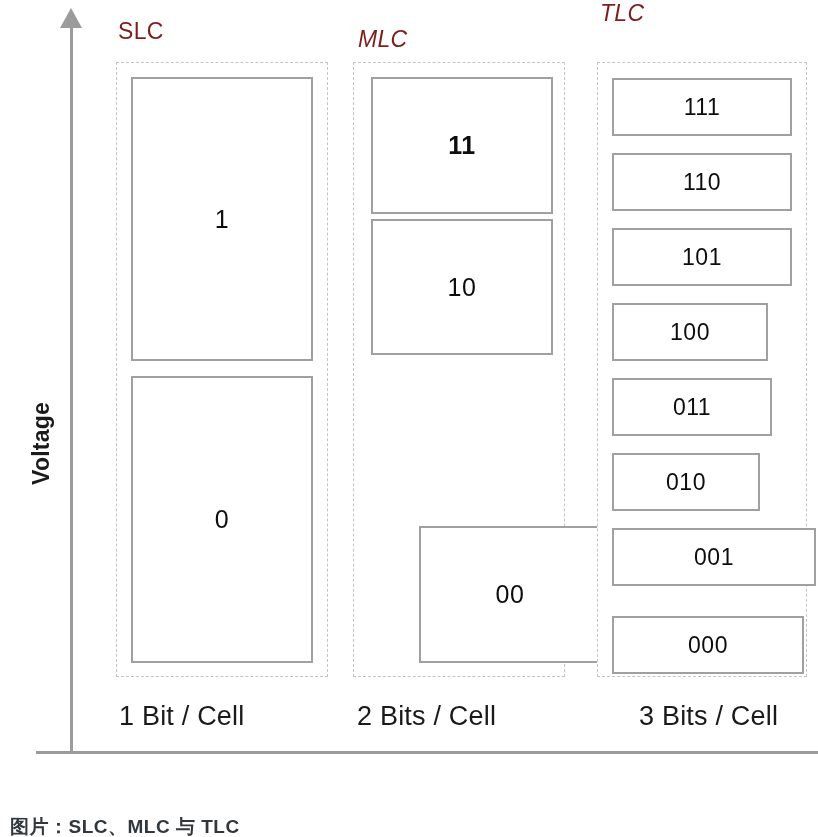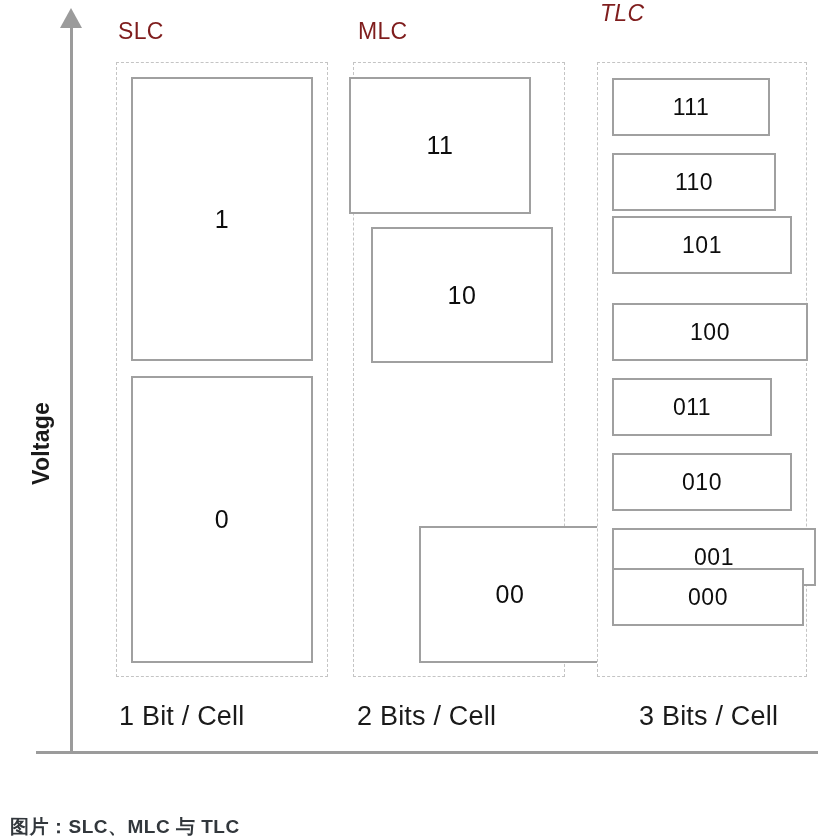--- a/index.html
+++ b/index.html
@@ -137,60 +137,60 @@
 
   <div class="cell slc" style="left:131px; top:77px; width:182px; height:284px;">
     <span class="cell-label">1</span>
   </div>
   <div class="cell slc" style="left:131px; top:376px; width:182px; height:287px;">
     <span class="cell-label">0</span>
   </div>
 
   <div class="col-footer" style="left:119px; top:701px;">1 Bit / Cell</div>
 
-  <div class="col-title" style="left:358px; top:18px;">MLC</div>
+  <div class="col-title" style="left:358px; top:26px;font-style:italic;">MLC</div>
   <div class="col-dashed" style="left:353px; top:62px; width:212px; height:615px;"></div>
 
-  <div class="cell mlc" style="left:349px; top:77px; width:182px; height:137px;">
+  <div class="cell mlc" style="left:371px; top:77px; width:182px; height:137px;font-weight:bold;">
     <span class="cell-label">11</span>
   </div>
-  <div class="cell mlc" style="left:371px; top:227px; width:182px; height:136px;">
+  <div class="cell mlc" style="left:371px; top:219px; width:182px; height:136px;">
     <span class="cell-label">10</span>
   </div>
   <div class="cell mlc" style="left:371px; top:526px; width:182px; height:137px;margin-left:48px;">
     <span class="cell-label">00</span>
   </div>
 
   <div class="col-footer" style="left:357px; top:701px;">2 Bits / Cell</div>
 
   <div class="col-title" style="left:600px; top:0;font-style:italic;">TLC</div>
   <div class="col-dashed" style="left:597px; top:62px; width:210px; height:615px;"></div>
 
-  <div class="cell tlc" style="left:612px; top:78px; width:158px; height:58px;">
+  <div class="cell tlc" style="left:612px; top:78px; width:180px; height:58px;">
     <span class="cell-label">111</span>
   </div>
-  <div class="cell tlc" style="left:612px; top:153px; width:164px; height:58px;">
+  <div class="cell tlc" style="left:612px; top:153px; width:180px; height:58px;">
     <span class="cell-label">110</span>
   </div>
-  <div class="cell tlc" style="left:612px; top:216px; width:180px; height:58px;">
+  <div class="cell tlc" style="left:612px; top:228px; width:180px; height:58px;">
     <span class="cell-label">101</span>
   </div>
-  <div class="cell tlc" style="left:612px; top:303px; width:196px; height:58px;">
+  <div class="cell tlc" style="left:612px; top:303px; width:156px; height:58px;">
     <span class="cell-label">100</span>
   </div>
   <div class="cell tlc" style="left:612px; top:378px; width:160px; height:58px;">
     <span class="cell-label">011</span>
   </div>
-  <div class="cell tlc" style="left:612px; top:453px; width:180px; height:58px;">
+  <div class="cell tlc" style="left:612px; top:453px; width:148px; height:58px;">
     <span class="cell-label">010</span>
   </div>
   <div class="cell tlc" style="left:612px; top:528px; width:204px; height:58px;">
     <span class="cell-label">001</span>
   </div>
-  <div class="cell tlc" style="left:612px; top:568px; width:192px; height:58px;">
+  <div class="cell tlc" style="left:612px; top:616px; width:192px; height:58px;">
     <span class="cell-label">000</span>
   </div>
 
   <div class="col-footer" style="left:598px; top:701px;margin-left:41px;">3 Bits / Cell</div>
 
   <div class="caption">图片：SLC、MLC 与 TLC</div>
 
 </div>
 
 </body></html>

